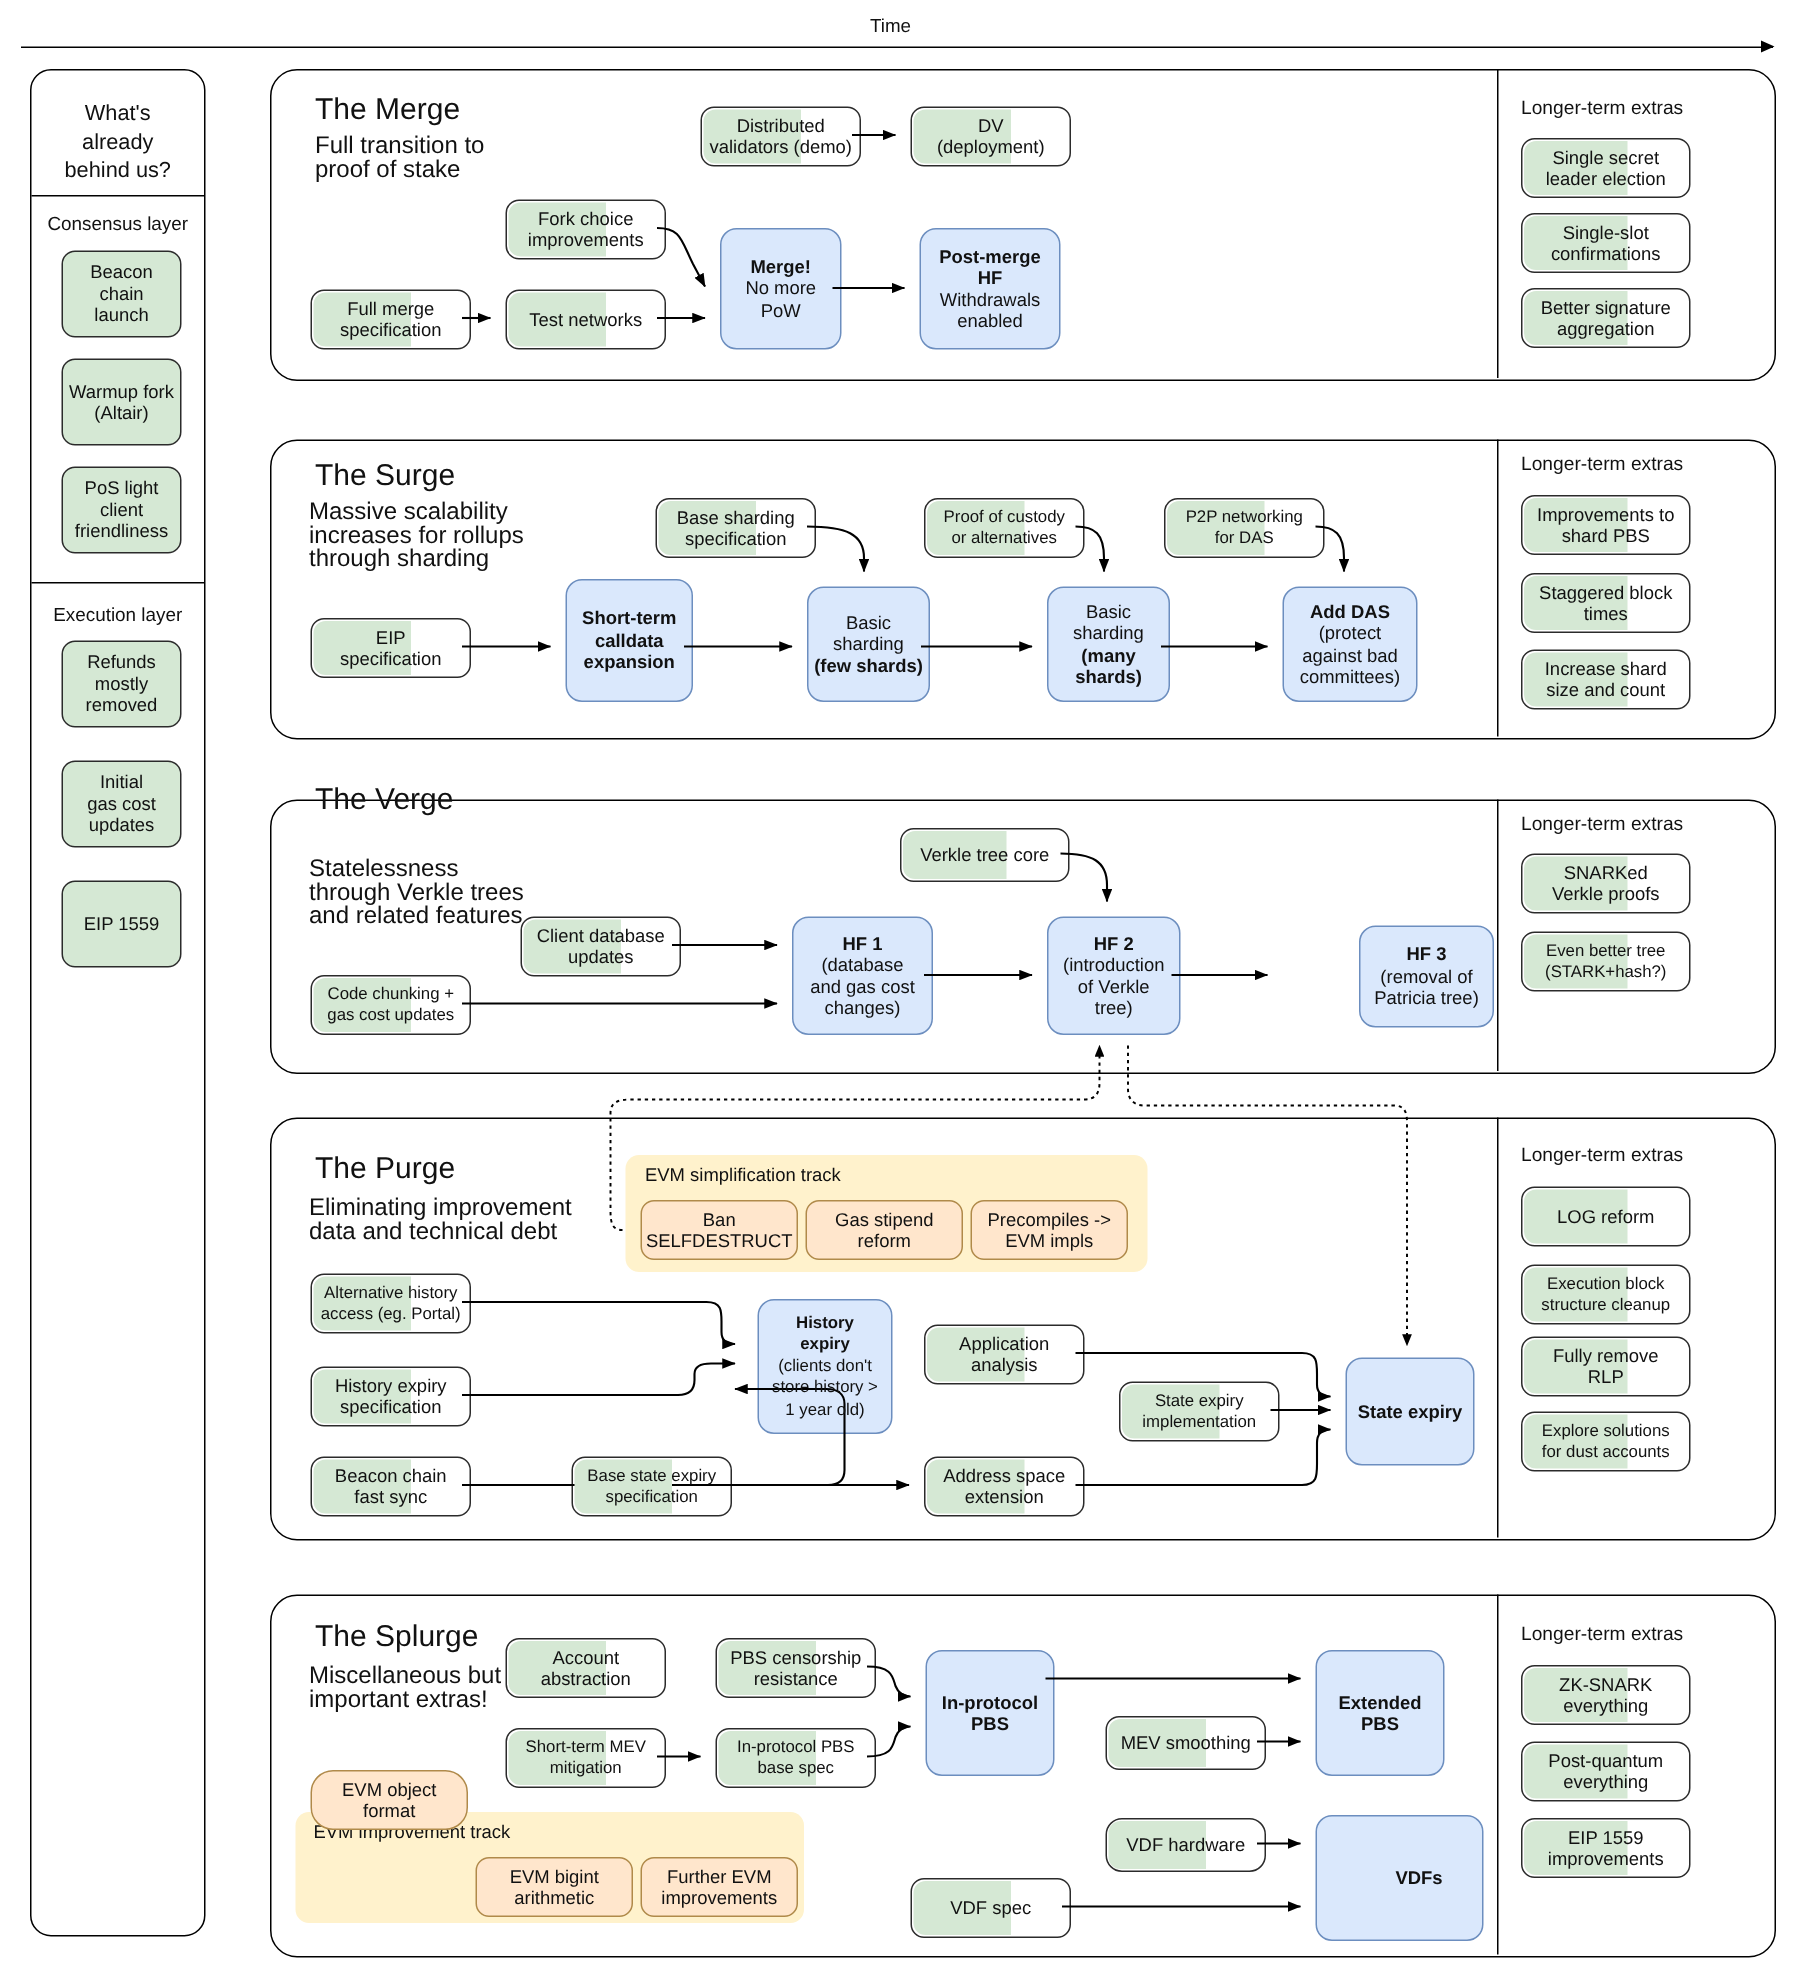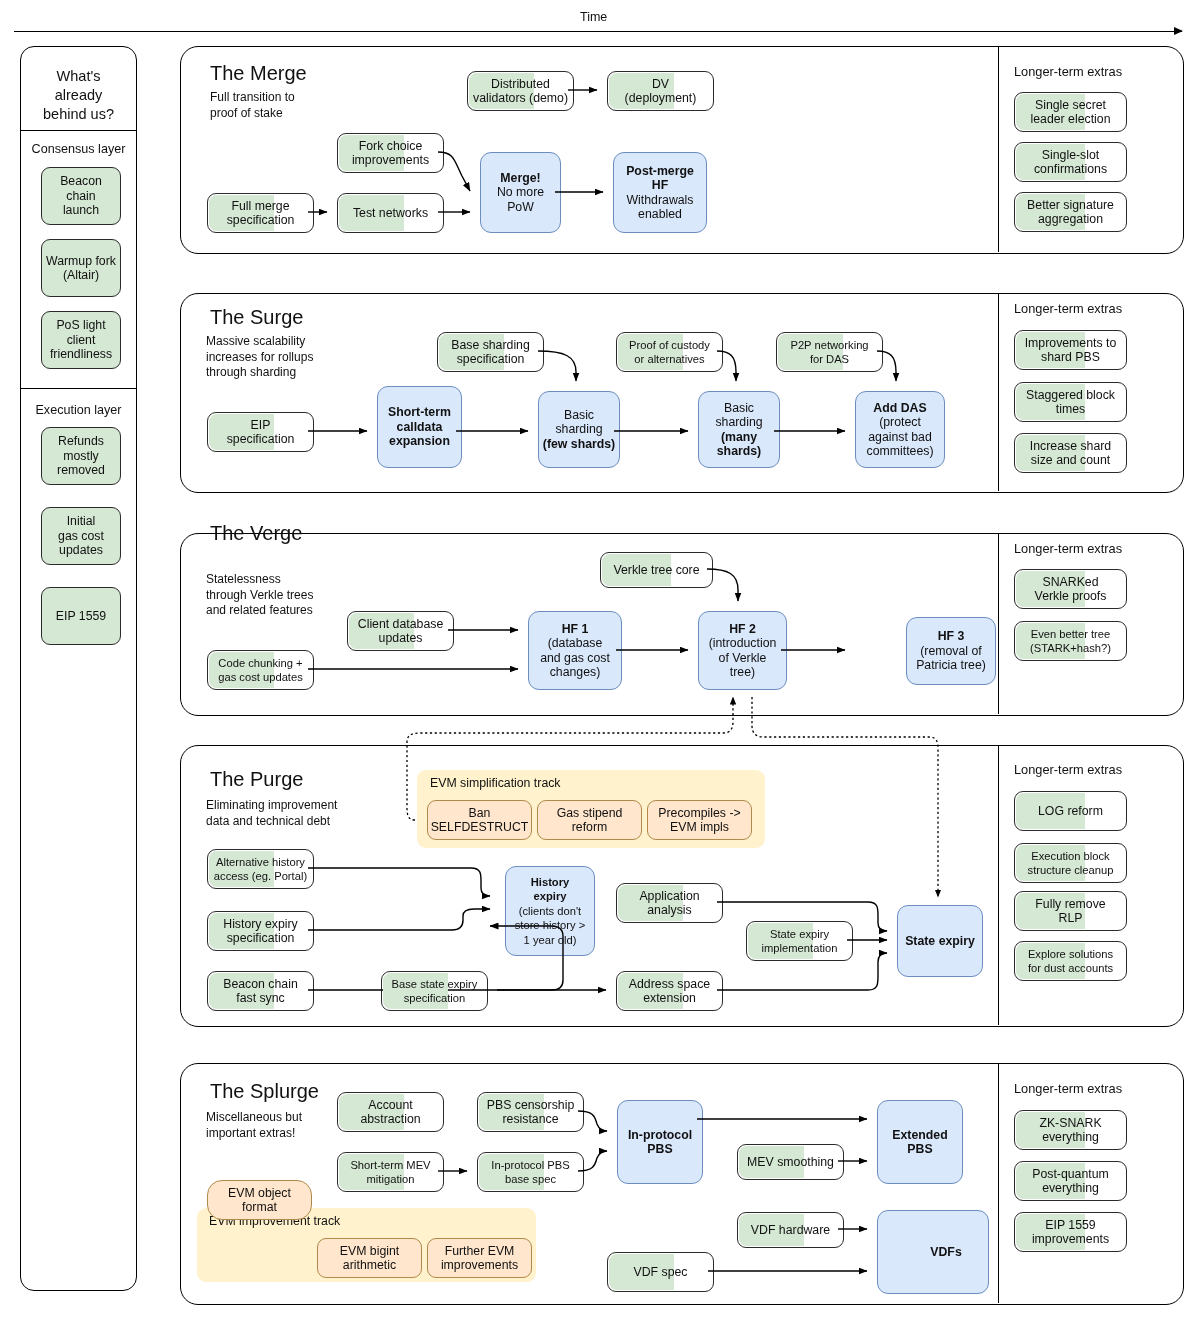--- a/index.html
+++ b/index.html
@@ -111,21 +111,21 @@
 
   
   .sec-title{
     position:absolute;
     font-size:20px;
     color:#111;
     white-space:nowrap;
   }
   .sec-sub{
     position:absolute;
-    font-size:12px;
+    font-size:16px;
     line-height:15.5px;
     color:#111;
   }
   .extras-title{
     position:absolute;
     font-size:12.8px;
     color:#111;
     white-space:nowrap;
   }
   .side-head{
@@ -415,21 +415,21 @@
   </div>
   <div class="node green" style="left:337px;top:1152px;width:101px;height:38px;">
     <span class="lbl small"><span>Short-term MEV</span><br><span>mitigation</span></span>
   </div>
   <div class="node green" style="left:477px;top:1152px;width:101px;height:38px;">
     <span class="lbl small"><span>In-protocol PBS</span><br><span>base spec</span></span>
   </div>
   <div class="node green" style="left:737px;top:1144px;width:101px;height:34px;">
     <span class="lbl">MEV smoothing</span>
   </div>
-  <div class="node green" style="left:737px;top:1212px;width:101px;height:34px;">
+  <div class="node green" style="left:737px;top:1212px;width:101px;height:34px;border-radius:11px;">
     <span class="lbl">VDF hardware</span>
   </div>
   <div class="node green" style="left:607px;top:1252px;width:101px;height:38px;">
     <span class="lbl">VDF spec</span>
   </div>
   <div class="node blue" style="left:617px;top:1100px;width:80px;height:82px;">
     <span class="lbl"><b>In-protocol</b><br><b>PBS</b></span>
   </div>
   <div class="node blue" style="left:877px;top:1100px;width:80px;height:82px;">
     <span class="lbl"><b>Extended</b><br><b>PBS</b></span>

